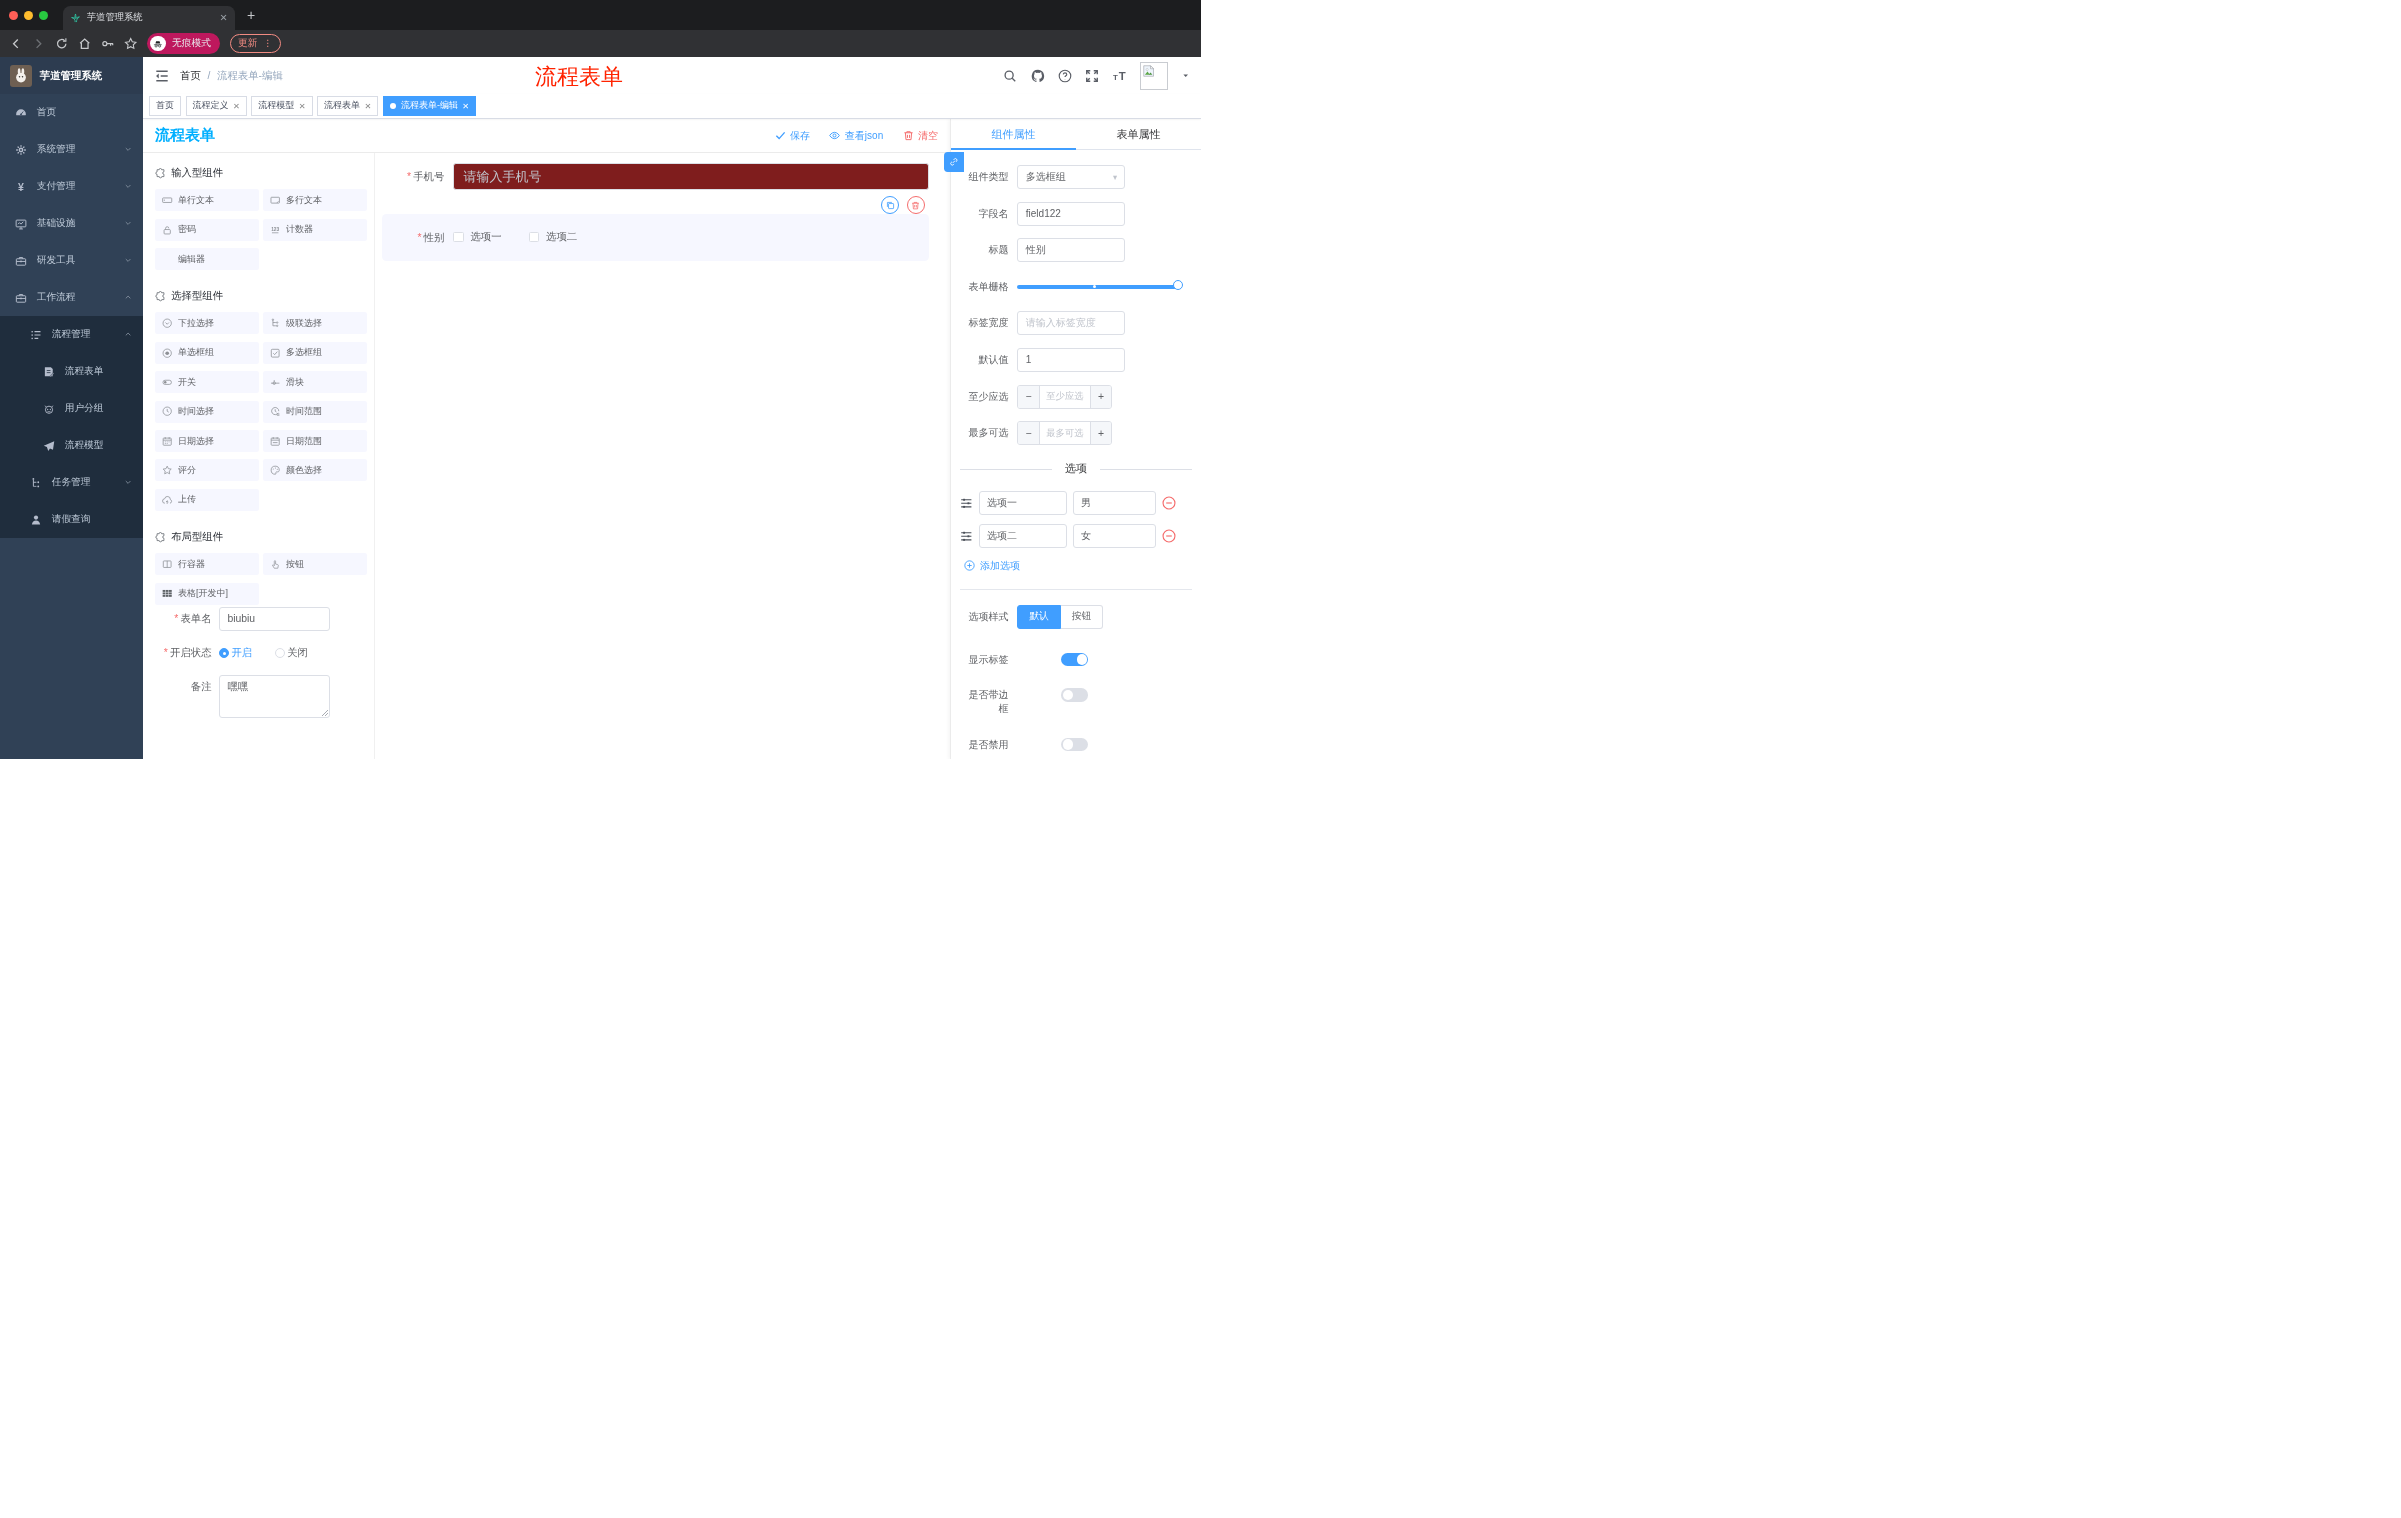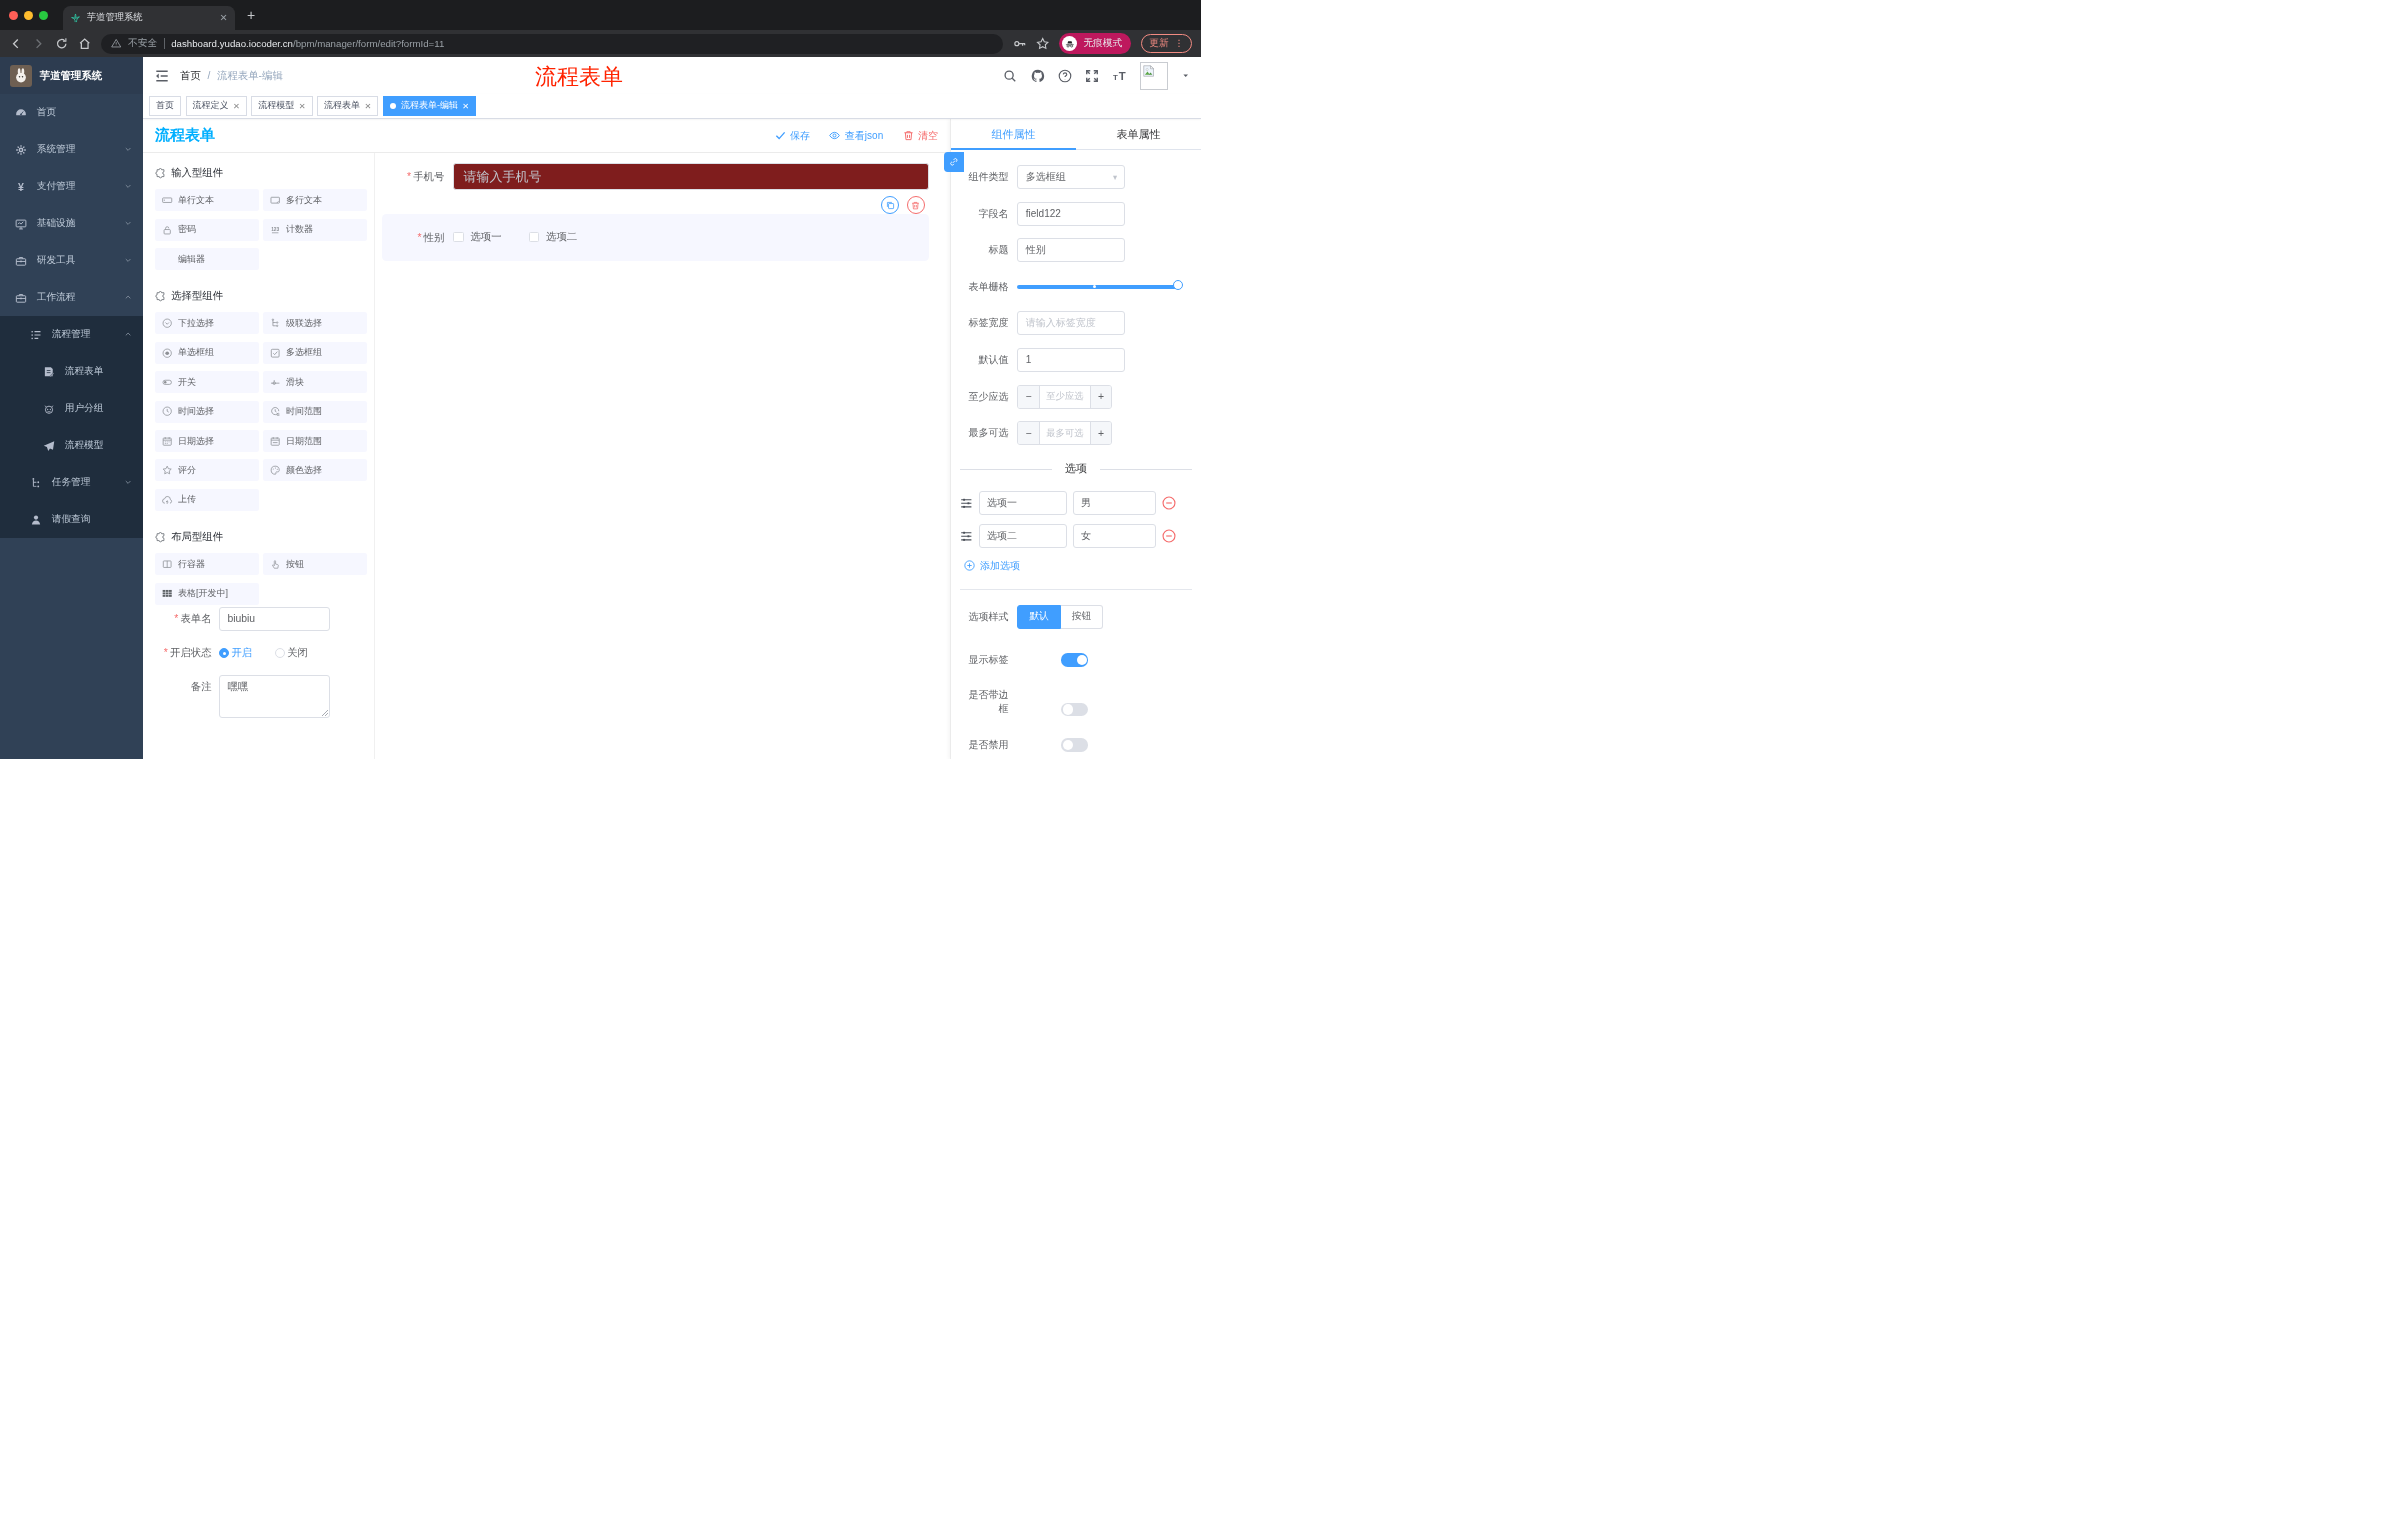--- a/index.html
+++ b/index.html
@@ -144,21 +144,21 @@
   .oinput1 { width:88px; height:24px; border:0.7px solid #dcdfe6; border-radius:3px; padding:0 7.4px; font-size:10px; color:#606266; display:flex; align-items:center; }
   .oinput2 { width:83px; height:24px; border:0.7px solid #dcdfe6; border-radius:3px; padding:0 7.4px; font-size:10px; color:#606266; display:flex; align-items:center; }
   .minusbtn { width:14px; height:14px; color:#f56c6c; cursor:pointer; }
   .add-opt { display:flex; align-items:center; gap:4.5px; color:#409eff; font-size:10px; margin:10.4px 0 0 13.4px; cursor:pointer; }
   .hr { height:0.7px; background:#e4e7ed; margin:16.3px 9px 15px; }
 
   .seg { display:flex; }
   .seg-a { height:24px; padding:0 11px; display:flex; align-items:center; background:#409eff; color:#fff; border:0.7px solid #409eff; border-radius:3px 0 0 3px; font-size:9.7px; cursor:pointer; }
   .seg-b { height:24px; padding:0 11px; display:flex; align-items:center; border:0.7px solid #dcdfe6; border-left:none; border-radius:0 3px 3px 0; color:#606266; background:#fff; font-size:9.7px; cursor:pointer; }
 
-  .trow { display:flex; align-items:flex-end; margin:0 0 21.5px 10.4px;gap:44px; }
+  .trow { display:flex; align-items:flex-start; margin:0 0 21.5px 10.4px;gap:44px; }
   .switch { width:27px; height:13.4px; border-radius:6.7px; background:#dcdfe6; position:relative; cursor:pointer; flex-shrink:0; }
   .switch.on { background:#409eff; }
   .switch::after { content:""; position:absolute; top:1.5px; left:1.5px; width:10.4px; height:10.4px; border-radius:50%; background:#fff; }
   .switch.on::after { left:auto; right:1.5px; }
 </style>
 </head>
 <body>
 
 <div class="screen">
 
@@ -186,29 +186,20 @@
         <path d="M5.5 3l5 5-5 5"></path>
       </svg>
     <svg class="navic" viewBox="0 0 16 16" fill="none" stroke="currentColor" stroke-width="1.5">
         <path d="M13 8a5 5 0 1 1-1.5-3.6"></path>
         <path d="M13 1.5V5h-3.5" stroke-width="1.3"></path>
       </svg>
     <svg class="navic" viewBox="0 0 16 16" fill="none" stroke="currentColor" stroke-width="1.5">
         <path d="M2.5 7.5L8 2.5l5.5 5"></path>
         <path d="M4 6.8V13.5h8V6.8"></path>
       </svg>
-    <div class="urlbar">
-      <svg width="10.4" height="10.4" viewBox="0 0 16 16" fill="none" stroke="#9aa0a6" stroke-width="1.3">
-          <path d="M8 2.2L15 13.8H1z"></path>
-          <path d="M8 6.5v3.6M8 12v.3"></path>
-        </svg>
-      <span>不安全</span>
-      <span class="sep"></span>
-      <span><span class="url-host">dashboard.yudao.iocoder.cn</span><span class="url-path">/bpm/manager/form/edit?formId=11</span></span>
-    </div>
     <svg class="navic" viewBox="0 0 16 16" fill="none" stroke="currentColor" stroke-width="1.4">
         <circle cx="4.6" cy="8" r="2.4"></circle>
         <path d="M7 8h7.5M11.5 8v2.6M14 8v2"></path>
       </svg>
     <svg class="navic" viewBox="0 0 16 16" fill="none" stroke="currentColor" stroke-width="1.3">
         <path d="M8 1.8l1.9 3.9 4.3.6-3.1 3 .7 4.3L8 11.6l-3.8 2 .7-4.3-3.1-3 4.3-.6z"></path>
       </svg>
     <div class="incog">
       <span class="incog-circle">
         <svg width="9.7" height="9.7" viewBox="0 0 16 16" fill="#202124">

